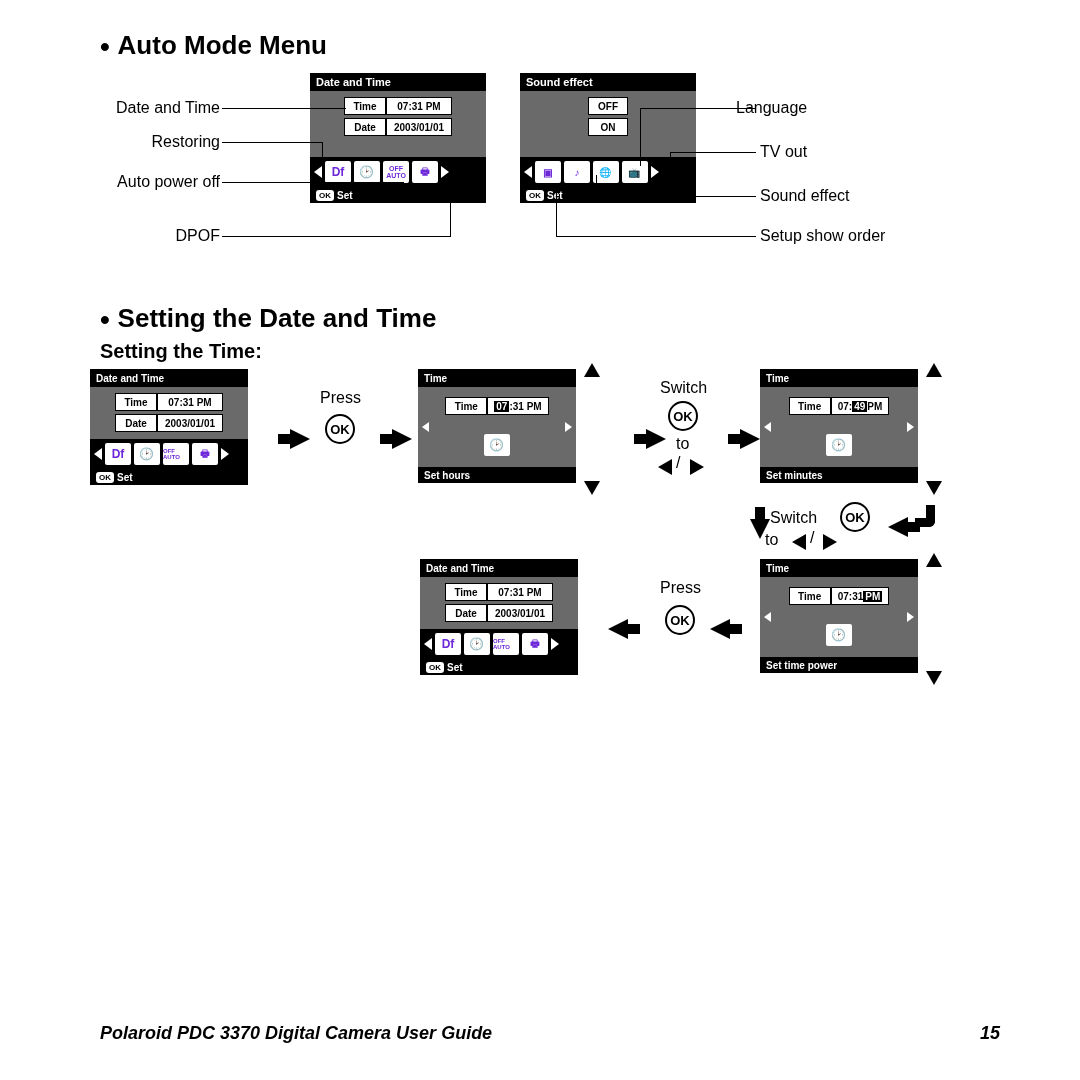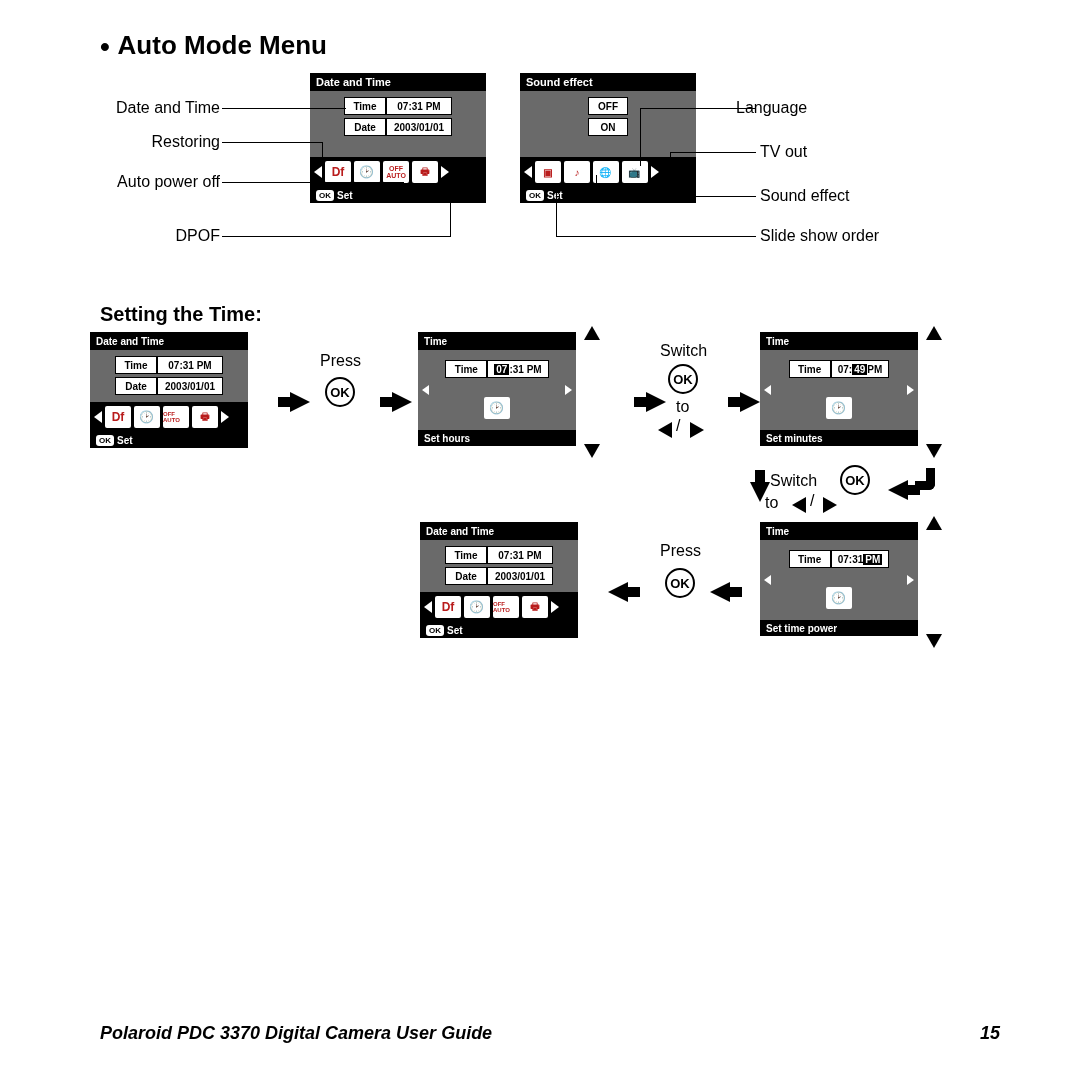--- a/index.html
+++ b/index.html
@@ -71,21 +71,21 @@
   .lcd-icons {
     background: #000;
     display: flex;
     align-items: center;
     padding: 4px 4px;
     gap: 3px;
     height: 30px;
   }
   .lcd-icon {
     background: #fff;
-    color: #b91c1c;
+    color: #6d28d9;
     width: 26px;
     height: 22px;
     border-radius: 2px;
     display: inline-flex;
     align-items: center;
     justify-content: center;
     font-size: 10px;
     font-weight: bold;
   }
   .lcd-icon-df { font-size: 12px; }
@@ -345,27 +345,28 @@
     <div class="vline" style="left:540px; top:35px; height:58px;"></div>
 
     <div class="callout-r" style="left:660px; top:70px;">TV out</div>
     <div class="line" style="left:570px; top:79px; width:86px;"></div>
     <div class="vline" style="left:570px; top:79px; height:22px;"></div>
 
     <div class="callout-r" style="left:660px; top:114px;">Sound effect</div>
     <div class="line" style="left:496px; top:123px; width:160px;"></div>
     <div class="vline" style="left:496px; top:102px; height:22px;"></div>
 
-    <div class="callout-r" style="left:660px; top:154px;">Slide show order</div>
+    <div class="callout-r" style="left:660px; top:154px;">Setup show order</div>
     <div class="line" style="left:456px; top:163px; width:200px;"></div>
     <div class="vline" style="left:456px; top:112px; height:52px;"></div>
   </div>
 </div>
 
 <div class="section-dt">
+  <div class="subhead bullet">Setting the Date and Time</div>
   <div class="sub2">Setting the Time:</div>
 
   <div class="flow">
 
     <div class="lcd lcd-sm" style="left:-10px; top:0;">
       <div class="lcd-title">Date and Time</div>
       <div class="lcd-body lcd-body-short">
         <div class="lcd-row">
           <span class="lcd-cell lcd-label-b">Time</span>
           <span class="lcd-cell lcd-val-b">07:31 PM</span>

